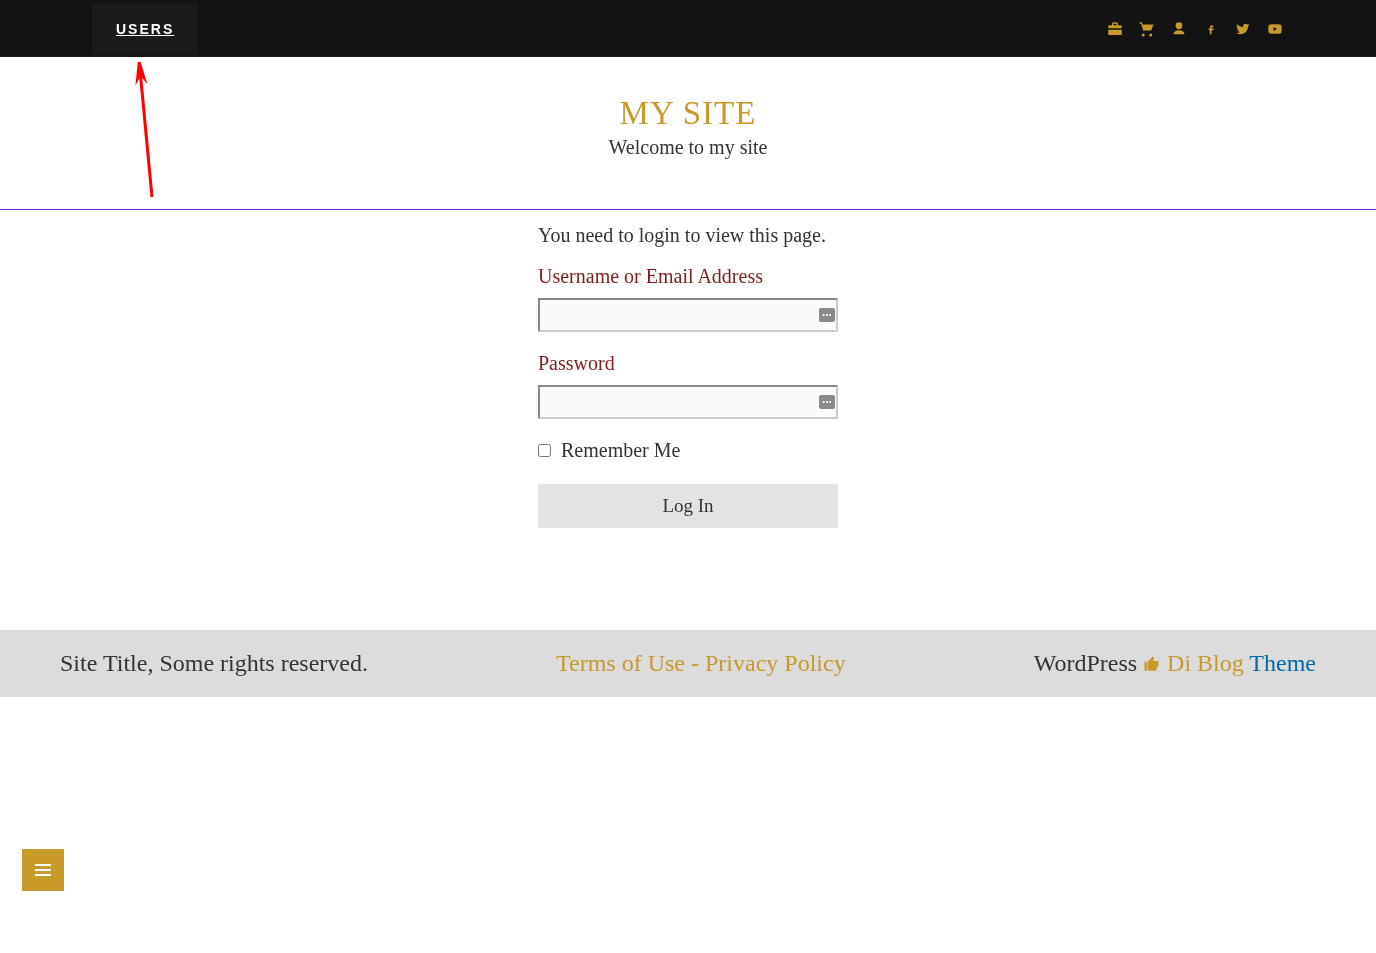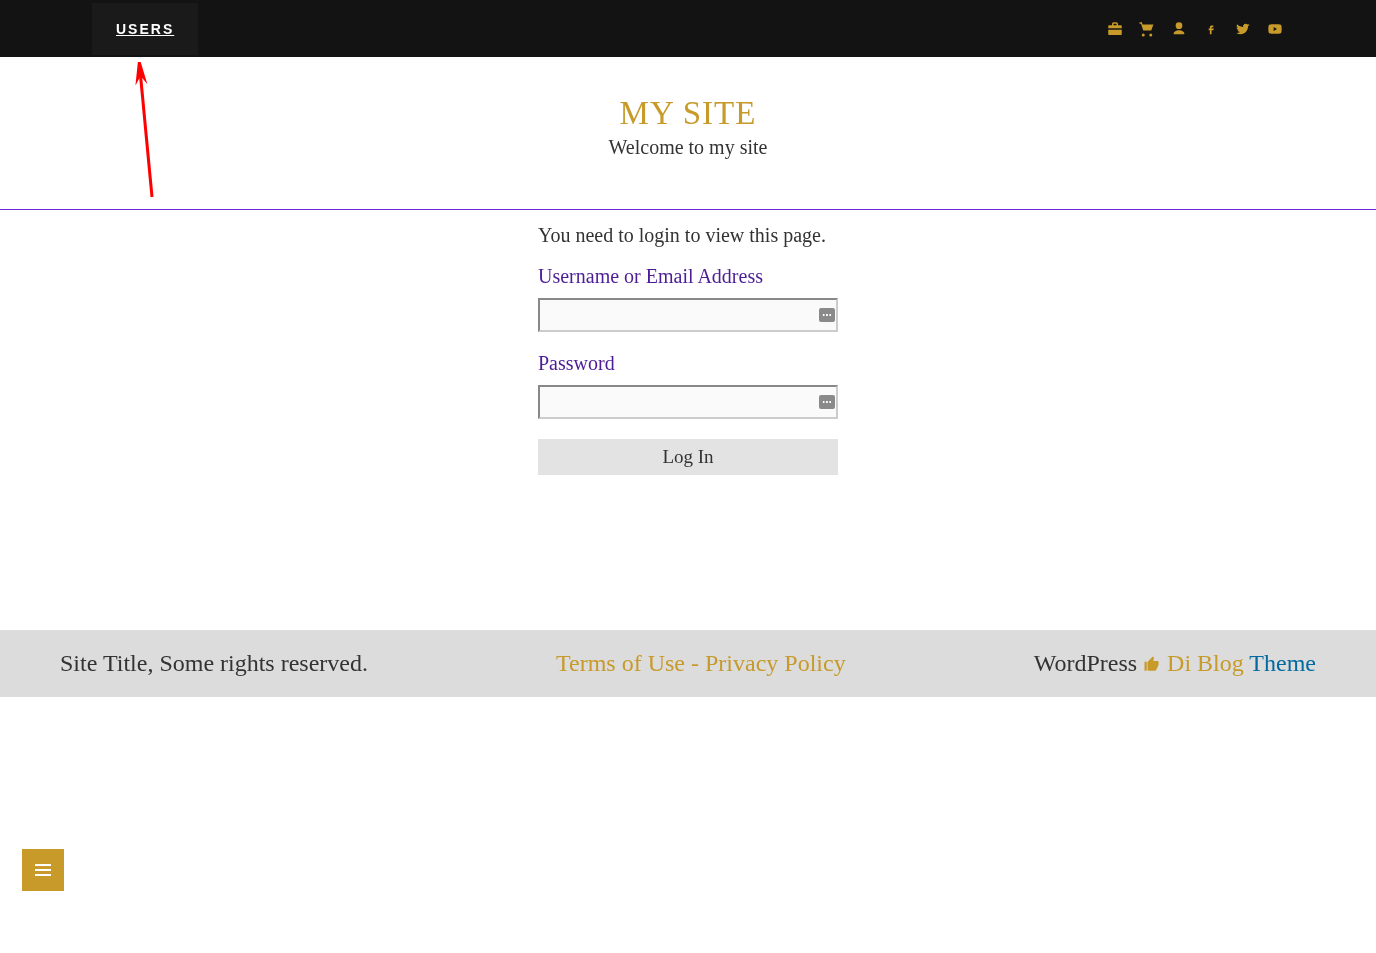--- a/index.html
+++ b/index.html
@@ -64,21 +64,21 @@
     margin: 0 auto;
   }
   .login-msg {
     font-size: 20px;
     color: #333;
     margin-bottom: 18px;
     white-space: nowrap;
   }
   .field-label {
     font-size: 20px;
-    color: #4c1d95;
+    color: #7f1d1d;
     margin-bottom: 10px;
     display: block;
   }
   .input-wrap {
     position: relative;
     margin-bottom: 20px;
   }
   .text-input {
     width: 100%;
     height: 34px;
@@ -112,21 +112,21 @@
     display: flex;
     align-items: center;
     gap: 10px;
     margin-bottom: 22px;
     font-size: 20px;
     color: #333;
   }
   .remember-row input { width: 13px; height: 13px; }
   .login-btn {
     width: 100%;
-    height: 36px;
+    height: 44px;
     background: #e3e3e3;
     border: none;
     font-size: 19px;
     color: #333;
     font-family: inherit;
     cursor: pointer;
   }
   .footer {
     background: #dcdcdc;
     display: flex;
@@ -233,20 +233,24 @@
       <input type="text" class="text-input" style="">
       <span class="input-badge"></span>
     </div>
 
     <label class="field-label">Password</label>
     <div class="input-wrap">
       <input type="password" class="text-input" style="">
       <span class="input-badge"></span>
     </div>
 
+    <div class="remember-row">
+      <input type="checkbox" style="">
+      <span>Remember Me</span>
+    </div>
 
     <button class="login-btn">Log In</button>
   </div>
 </div>
 
 <div class="footer">
   <div class="footer-left">Site Title, Some rights reserved.</div>
   <div class="footer-center">Terms of Use - Privacy Policy</div>
   <div class="footer-right">
     <span class="wp">WordPress </span><span class="thumb-icon"><svg viewBox="0 0 24 24" width="18" height="18">

